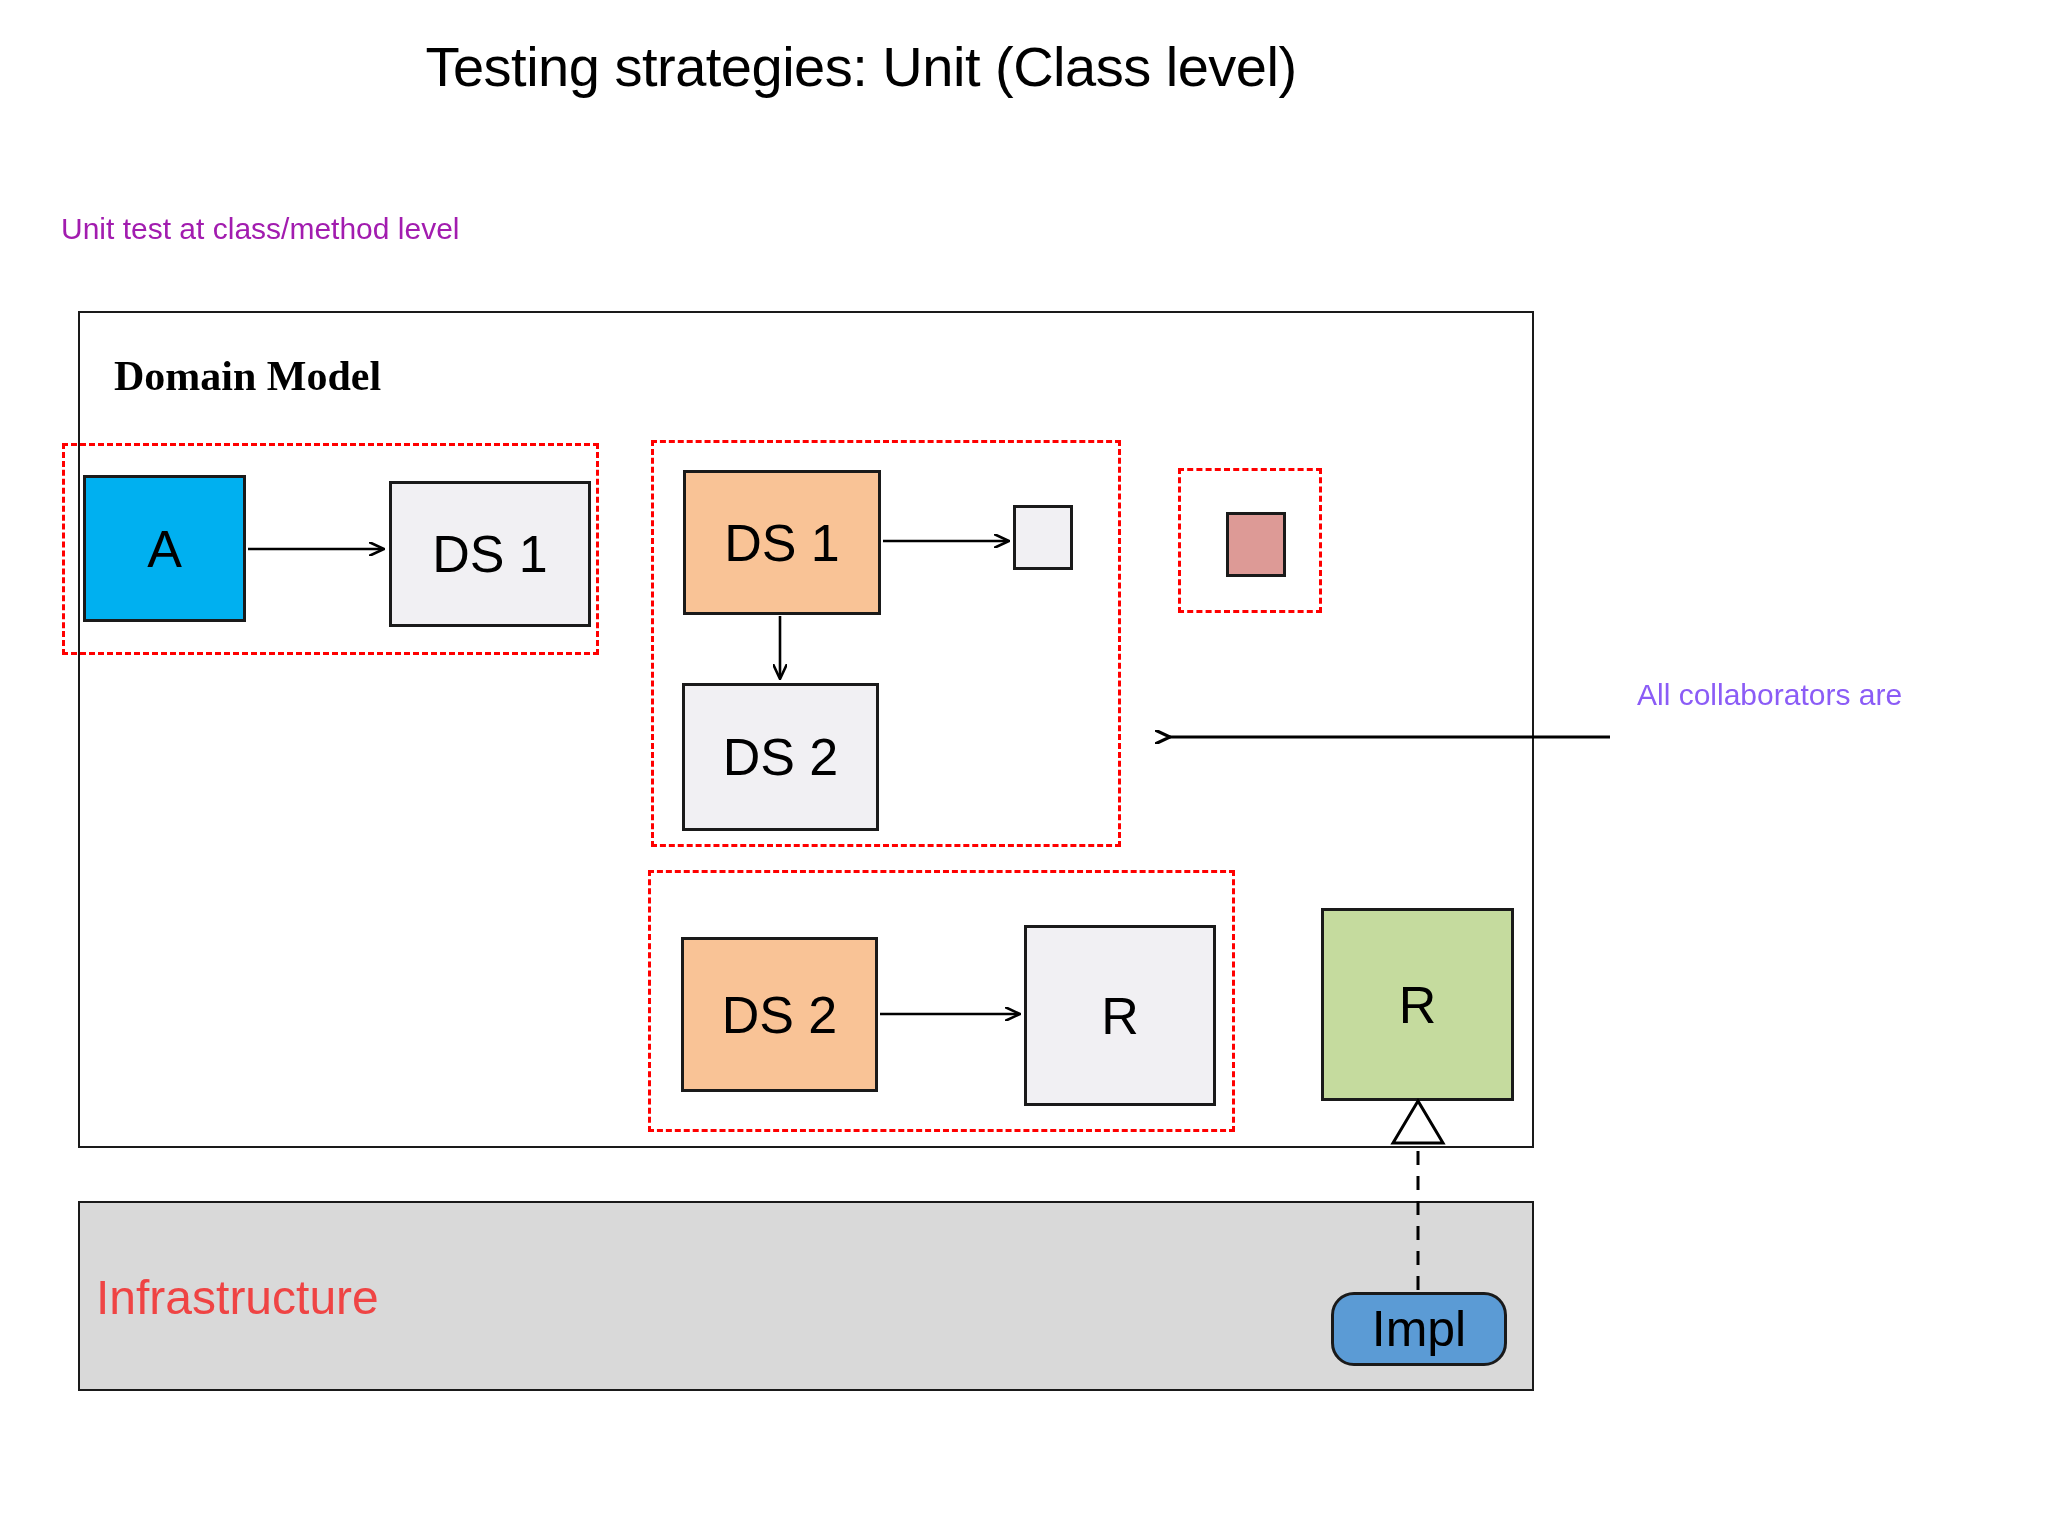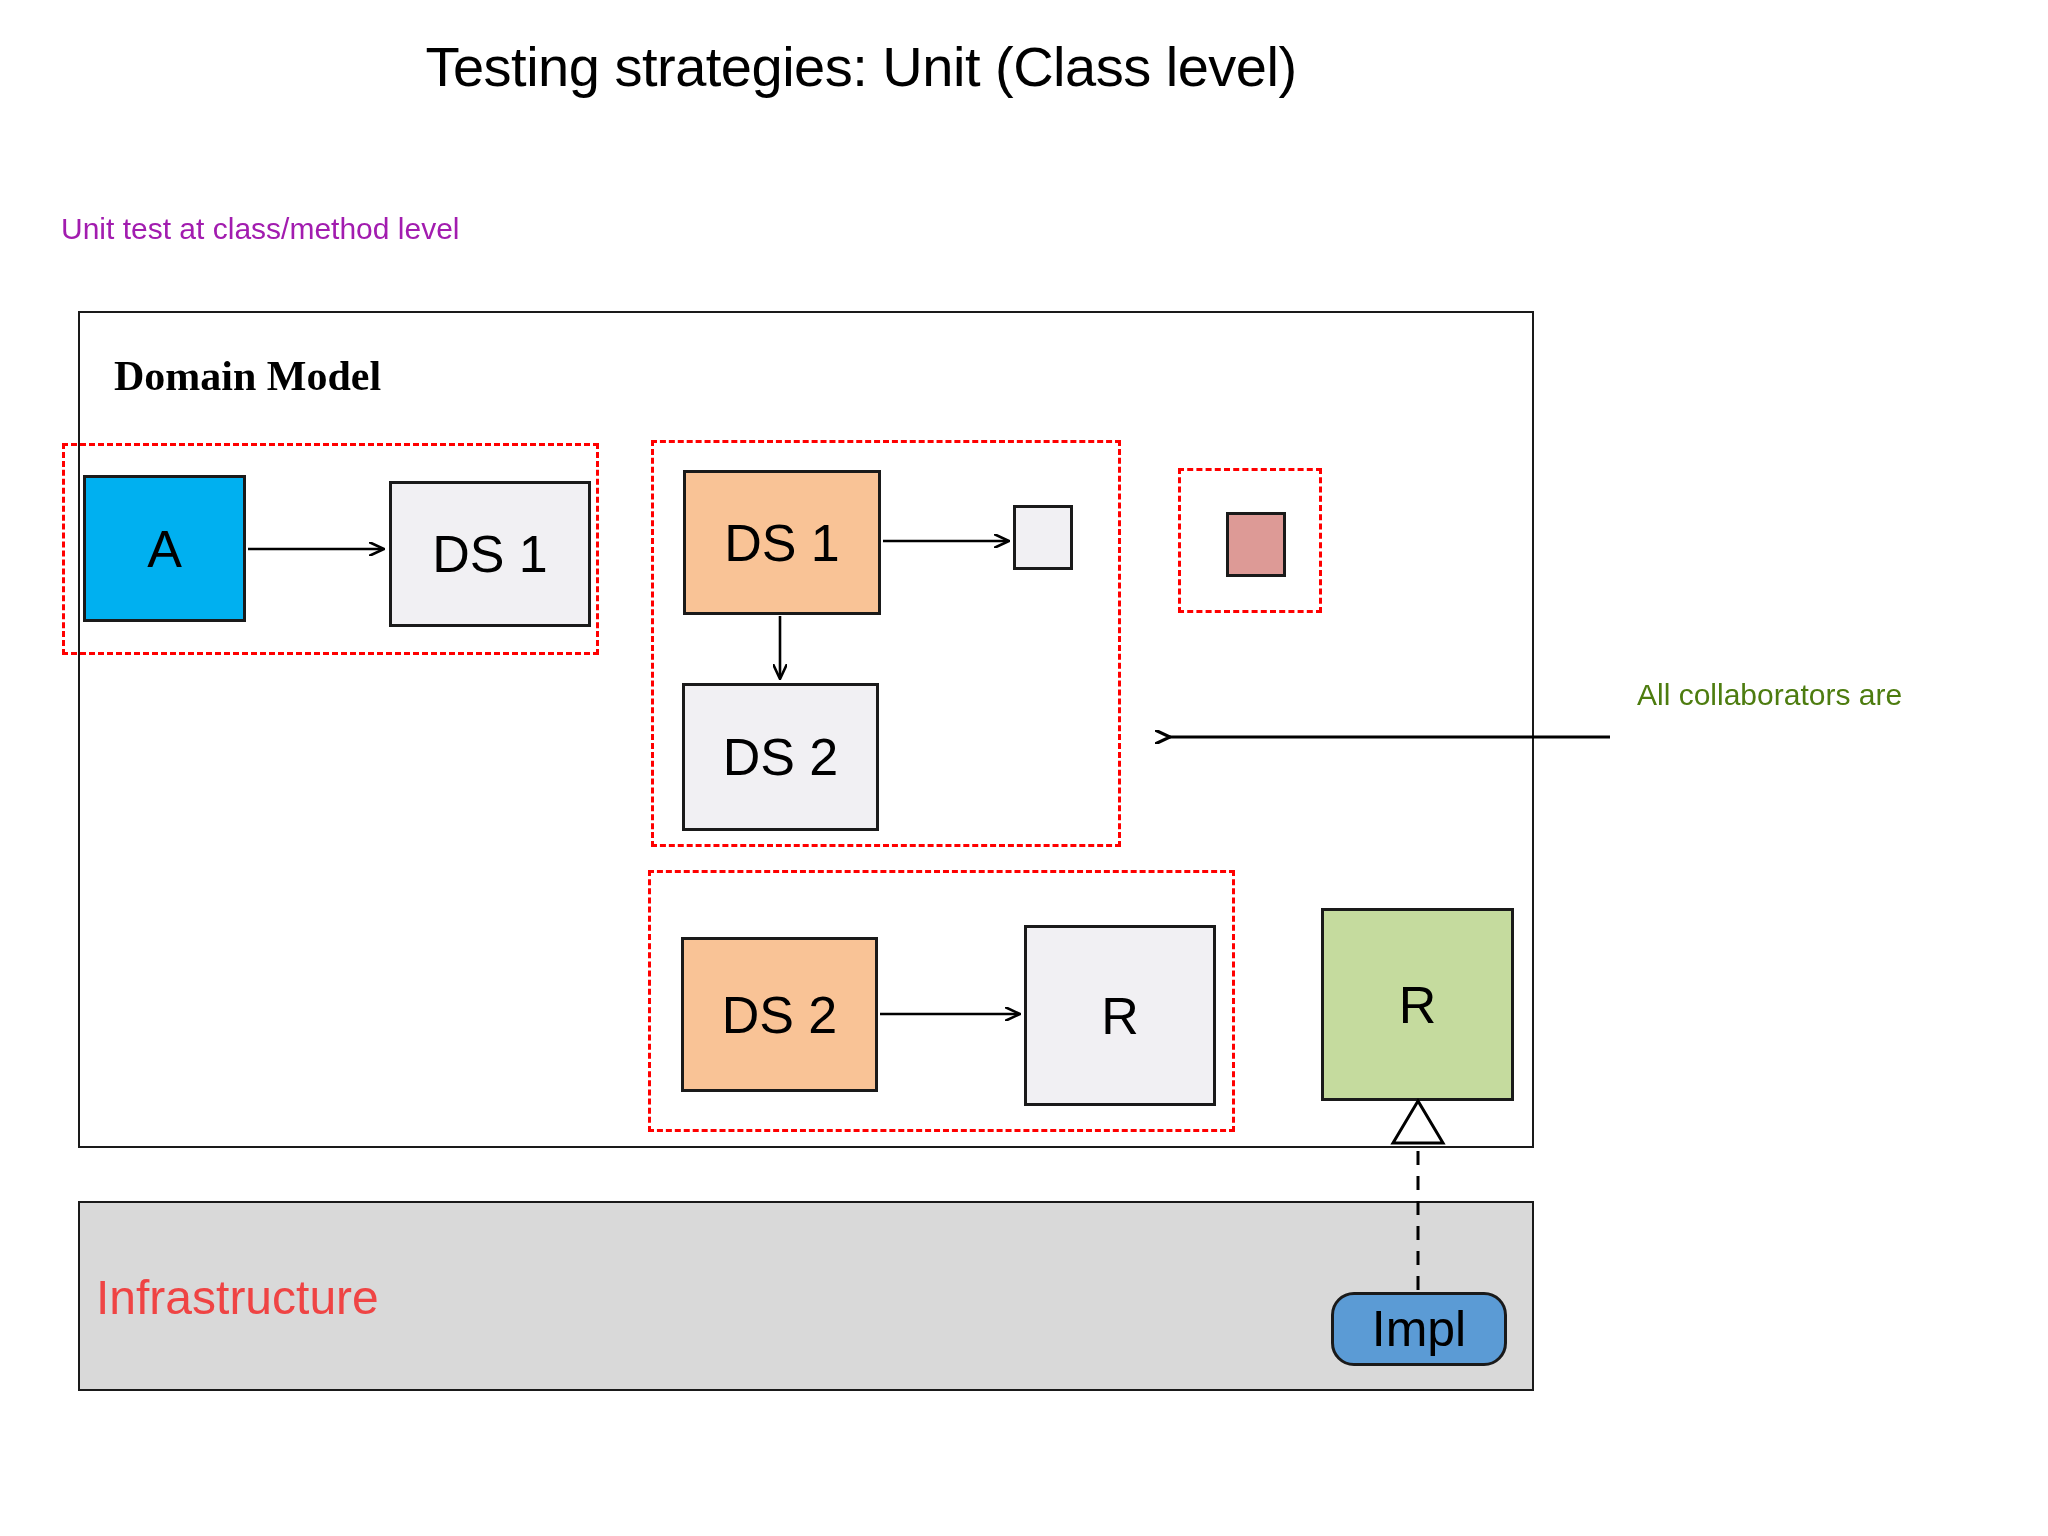--- a/index.html
+++ b/index.html
@@ -138,21 +138,21 @@
   }
 
   
   #annotation-note {
     position: absolute;
     left: 1637px;
     top: 675px;
     width: 360px;
     font-size: 30px;
     line-height: 1.30;
-    color: #4d7c0f;
+    color: #8b5cf6;
     font-family: "Liberation Sans", sans-serif;
   }
   #annotation-note span { display: block; white-space: nowrap; }
 </style>
 </head>
 <body>
 
 <div id="slide-title">Testing strategies: Unit (Class level)</div>
 
 <div id="subtitle">Unit test at class/method level</div>

